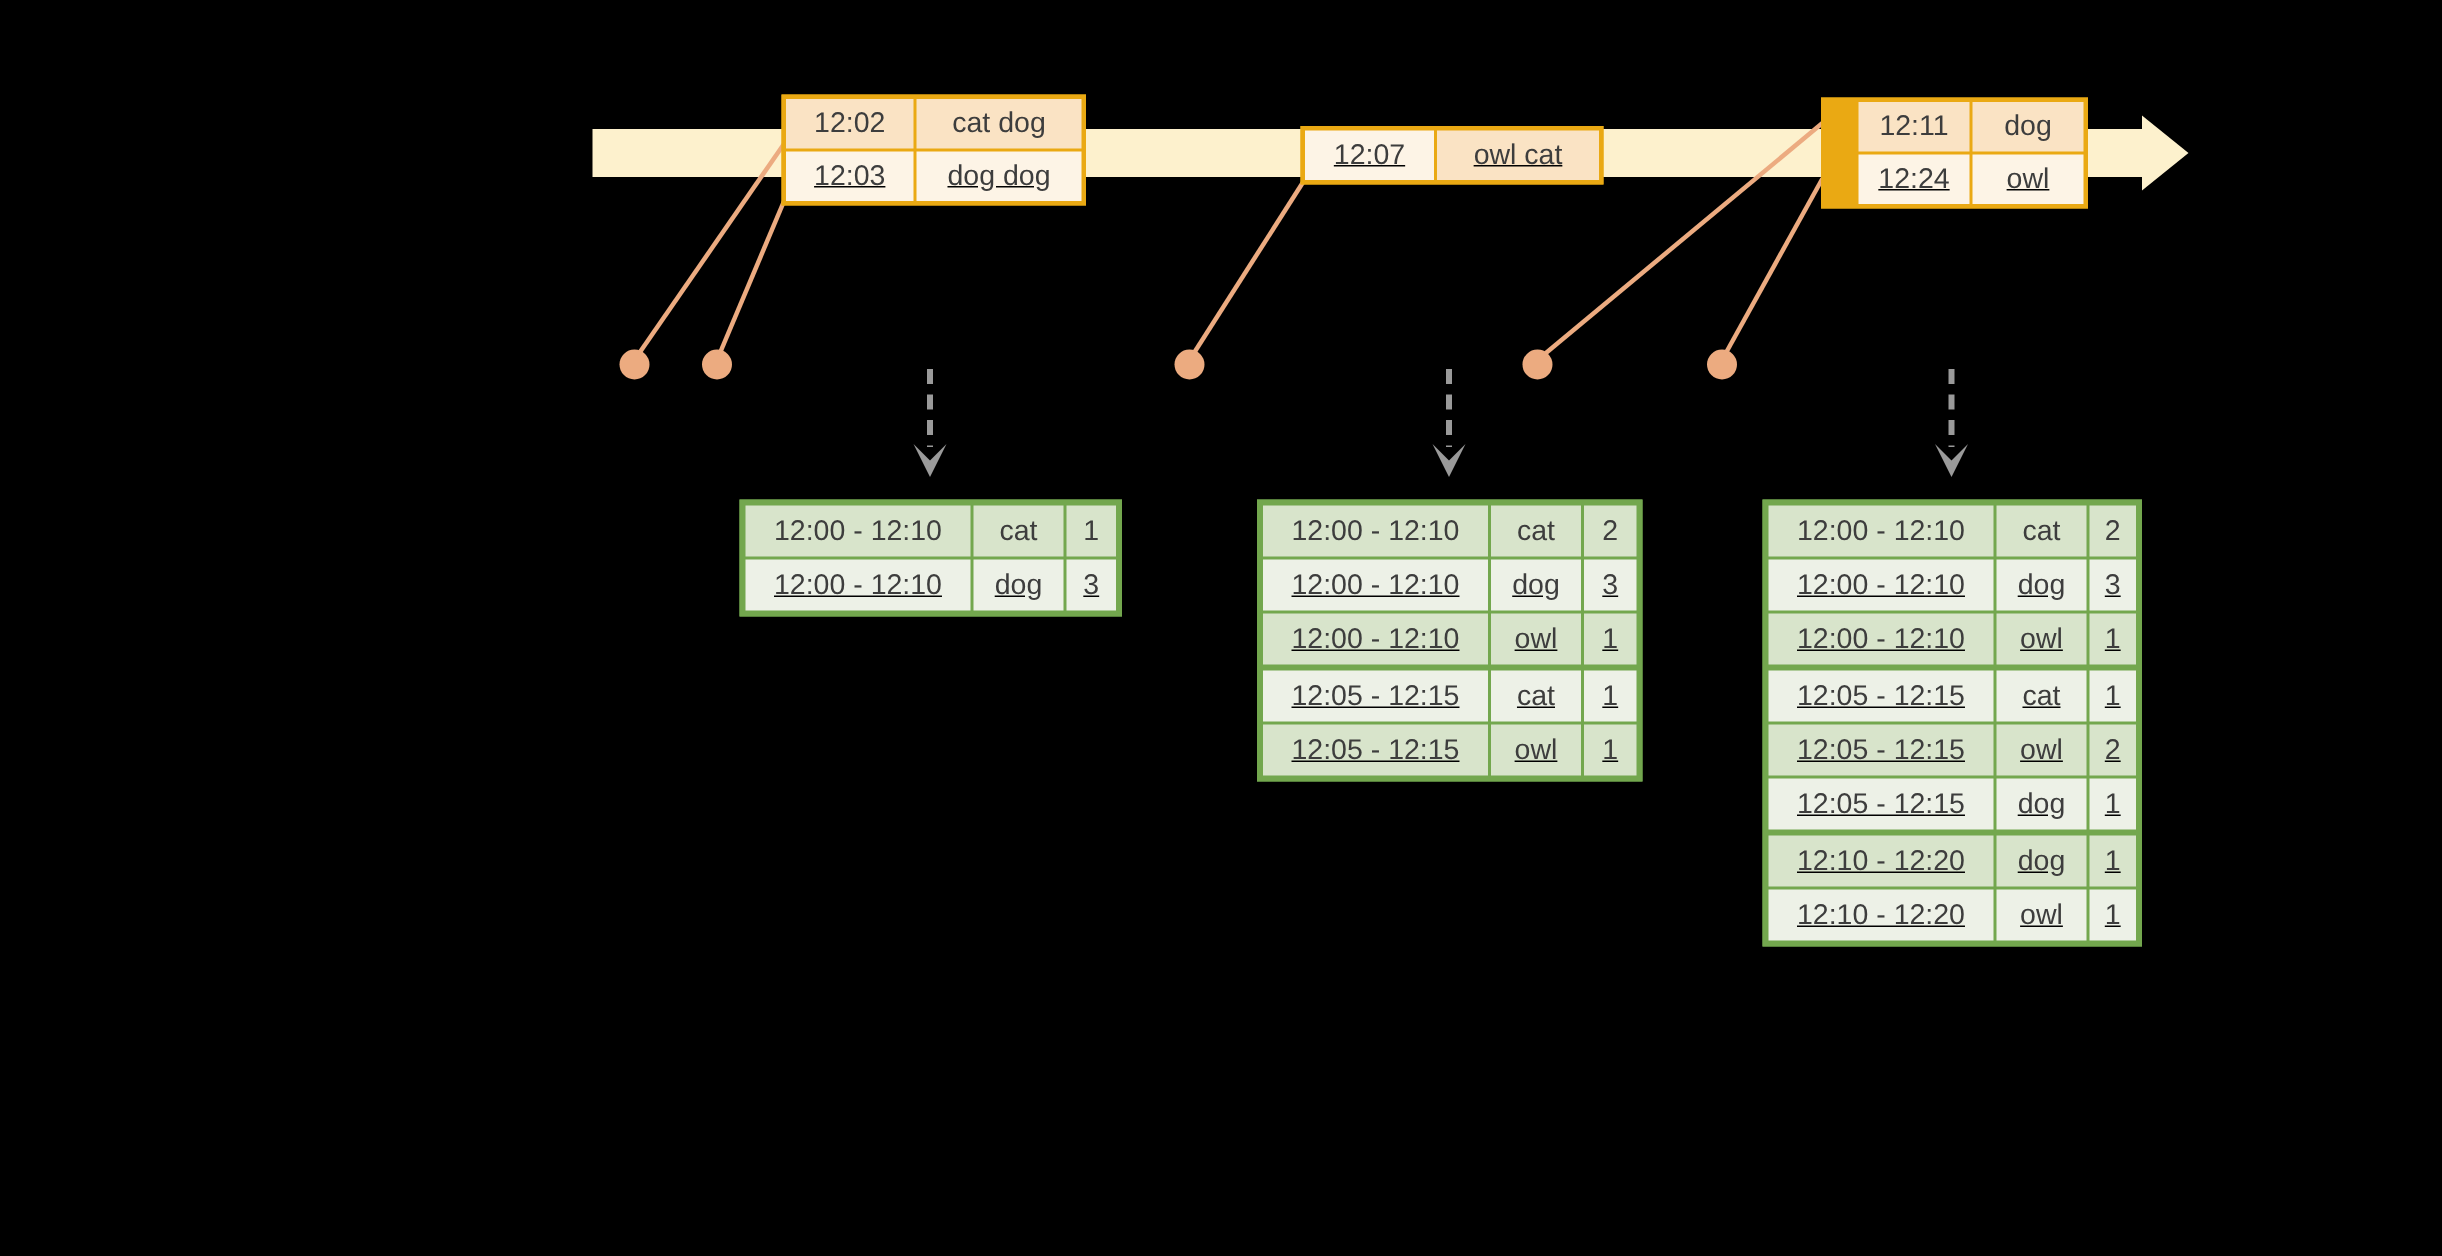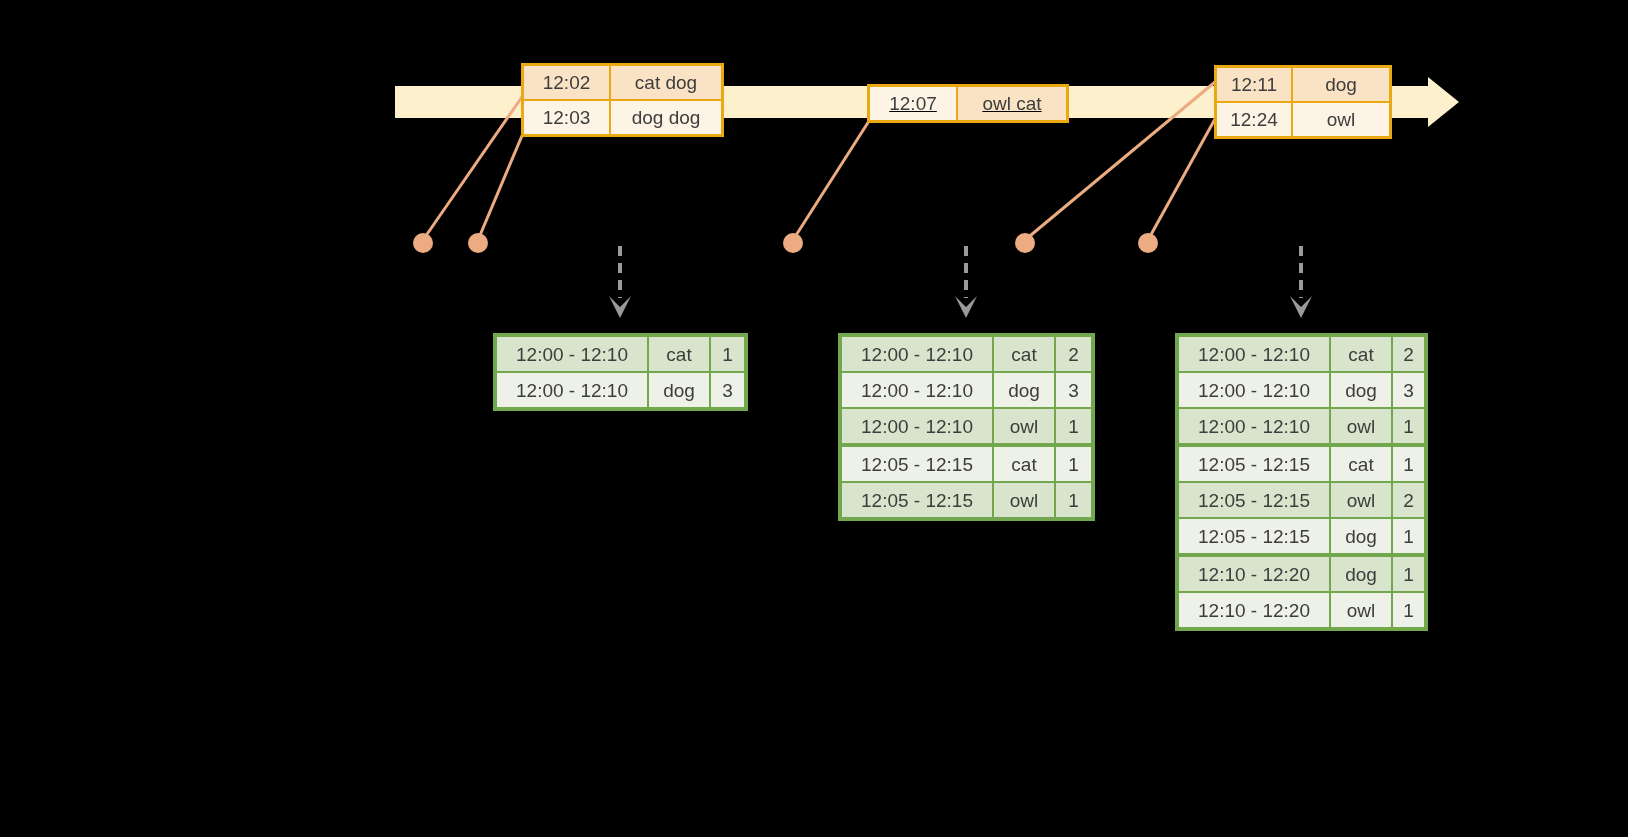--- a/index.html
+++ b/index.html
@@ -12,39 +12,39 @@
     background:var(--bg,#000);
     font-family:"Liberation Sans","DejaVu Sans",sans-serif;
     overflow:hidden;
   }
 
   svg.overlay { position:absolute; left:0; top:0; }
 
   
   .tbl { position:absolute; box-sizing:border-box; }
   .row { display:grid; column-gap:2px; }
-  .row + .row { margin-top:2px; }
+  .row + .row { margin-top:2px;text-decoration:underline; }
   .row.group-start { margin-top:4px; }
   .cell {
     display:flex; align-items:center; justify-content:center;
     font-size:19px; line-height:1; color:var(--text,#3d3d3d);
     white-space:nowrap; overflow:hidden;
   }
 
   
   .event-table {
     border:3px solid var(--ev-border,#eaa913);
     background:var(--ev-border,#eaa913);
   }
   .event-table .row { height:33px; }
   .ev1 { left:521px; top:63px;  width:203px; }
   .ev1 .row { grid-template-columns:85px 1fr;text-align:center; }
   .ev2 { left:867px; top:84px;  width:202px; }
   .ev2 .row { grid-template-columns:86px 1fr;text-decoration:underline; }
-  .ev3 { left:1214px; top:65px; width:178px; }
+  .ev3 { left:1214px; top:65px; width:178px;padding-left:22px; }
   .ev3 .row { grid-template-columns:74px 1fr; }
   .tone-peach { background:var(--ev-row-peach,#fae3c4); }
   .tone-cream { background:var(--ev-row-cream,#fdf4e6); }
 
   
   .result-table {
     border:4px solid var(--res-border,#73a74e);
     background:var(--res-border,#73a74e);
     margin-top:17px;
   }

